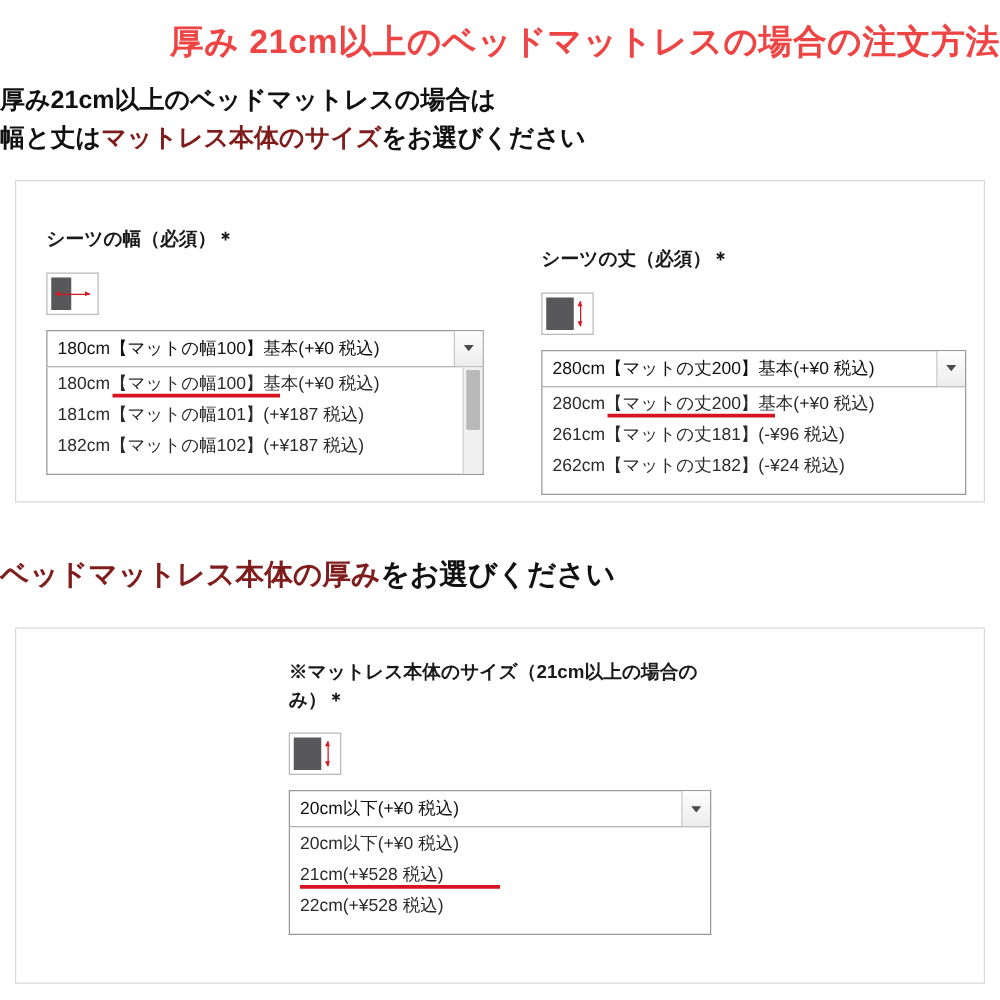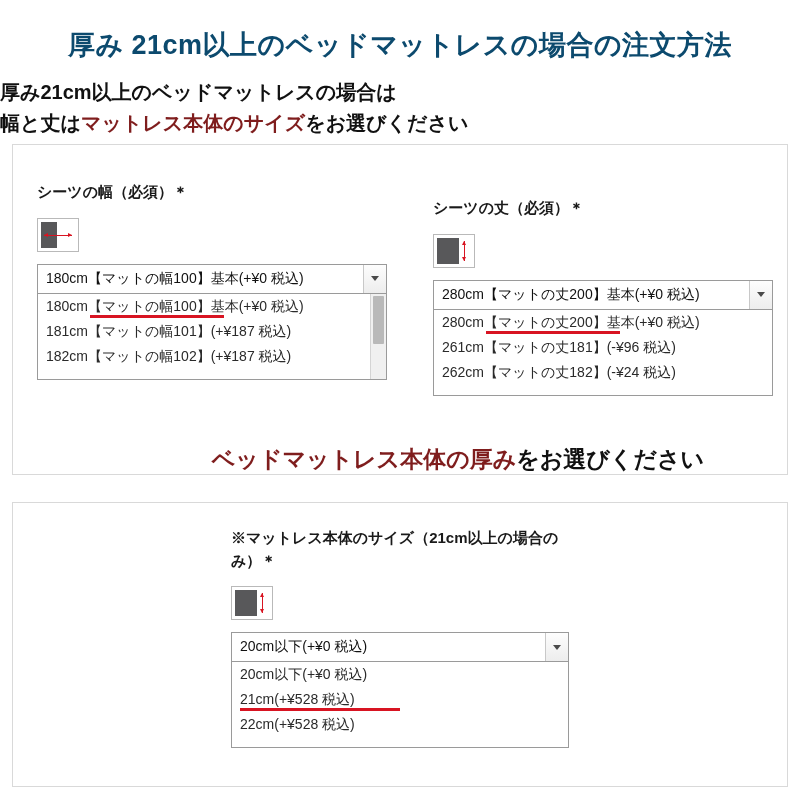--- a/index.html
+++ b/index.html
@@ -16,26 +16,26 @@
     position: relative;
   }
   .page {
     width: 800px;
     height: 800px;
     position: relative;
   }
 
   
   .main-title {
-    text-align: center;
+    text-align: right;
     font-size: 27px;
     font-weight: bold;
     letter-spacing: 0.5px;
-    color: #0c4a6e;
-    padding-top: 28px;
+    color: #ef4444;
+    padding-top: 16px;
     line-height: 1.3;
   }
   .sub-block {
     text-align: left;
     margin-top: 14px;
     line-height: 1.55;
   }
   .sub-line {
     font-size: 20px;
     font-weight: bold;
@@ -50,21 +50,21 @@
   .panel {
     position: absolute;
     background: #ffffff;
     border: 1px solid #d9d9d9;
     box-sizing: border-box;
   }
   #panel-top {
     left: 12px;
     top: 144px;
     width: 776px;
-    height: 331px;
+    height: 258px;
   }
   #panel-bottom {
     left: 12px;
     top: 502px;
     width: 776px;
     height: 285px;
   }
 
   .field {
     position: absolute;
@@ -224,21 +224,21 @@
     background: #b9b9b9;
     border-radius: 1px;
   }
 
   
   .mid-heading {
     position: absolute;
     left: 0;
     top: 444px;
     width: 704px;
-    text-align: right;
+    text-align: left;
     font-size: 23px;
     font-weight: bold;
     color: #111111;
   }
 </style>
 </head>
 <body>
 
 <div class="page">
 

